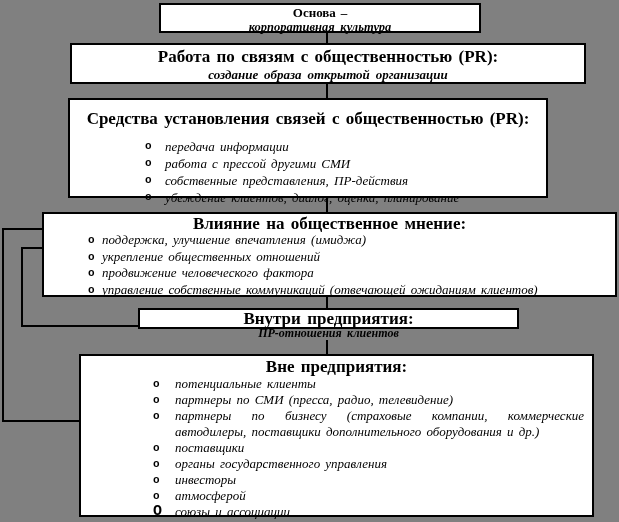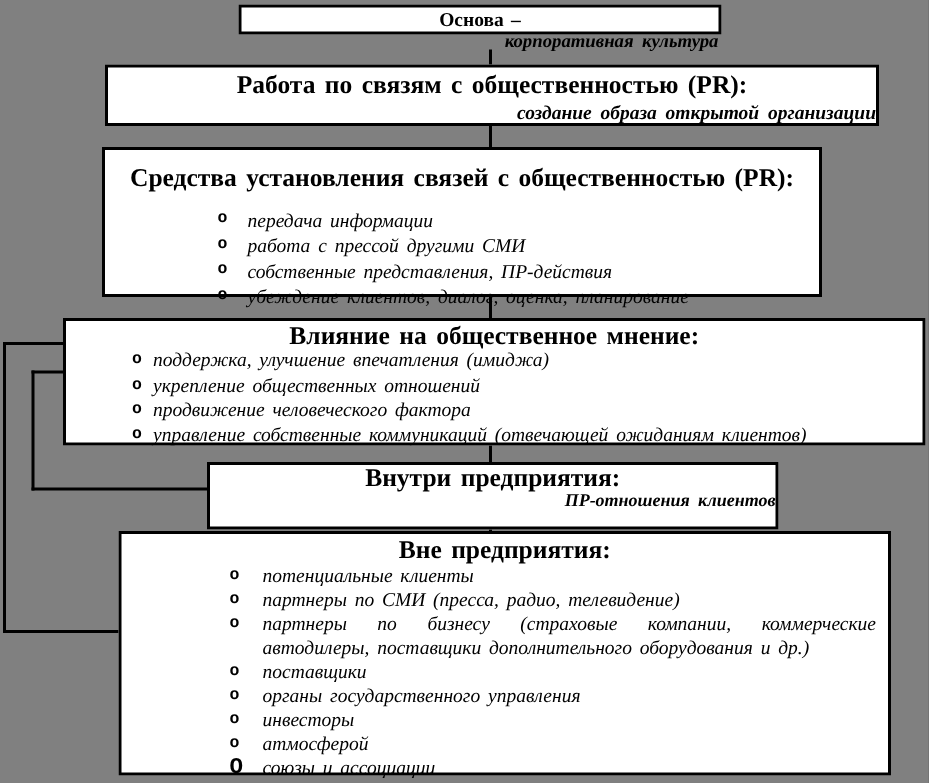--- a/index.html
+++ b/index.html
@@ -11,50 +11,50 @@
   .box{
     position:absolute;background:var(--fill,#ffffff);
     border:2px solid var(--line,#000);box-sizing:border-box;
   }
   .line{position:absolute;background:var(--line,#000);}
   .title{
     font-weight:bold;text-align:center;font-size:17px;line-height:17px;
     word-spacing:.12em;white-space:nowrap;
   }
   .subtitle{
-    font-weight:bold;font-style:italic;text-align:right;
+    font-weight:bold;font-style:italic;text-align:center;
     font-size:13px;line-height:16px;word-spacing:.2em;white-space:nowrap;
   }
   .list{margin:0;}
   .row{display:flex;align-items:flex-start;}
   .marker{
     font-family:"Liberation Mono",monospace;font-weight:bold;font-style:normal;
     font-size:11px;flex:none;
   }
   .marker.big{font-size:15px;}
   .rtext{
     font-style:italic;font-weight:normal;font-size:13px;
     word-spacing:.15em;flex:1;text-align:justify;padding-right:8px;
   }
   
-  #b1{left:159px;top:3px;width:322px;height:20px;padding-top:0;}
+  #b1{left:159px;top:3px;width:322px;height:30px;padding-top:0;}
   #b1 .title{line-height:15px;font-size:13px;}
   #b1 .subtitle{line-height:14px;font-size:12.5px;}
   #b2{left:70px;top:43px;width:516px;height:41px;padding-top:2px;}
   #b2 .title{line-height:19px;}
   #b2 .subtitle{line-height:17px;}
   #b3{left:68px;top:98px;width:480px;height:100px;padding-top:10px;}
   #b3 .list{margin-top:11px;padding-left:75px;}
   #b3 .row{line-height:17px;}
   #b3 .marker{width:20px;line-height:17px;}
   #b4{left:42px;top:212px;width:575px;height:85px;padding-top:1px;}
   #b4 .list{padding-left:44px;}
   #b4 .row{line-height:16.5px;}
   #b4 .marker{width:14px;line-height:16.5px;}
-  #b5{left:138px;top:308px;width:381px;height:45px;padding-top:1px;}
+  #b5{left:138px;top:308px;width:381px;height:21px;padding-top:1px;}
   #b5 .title{line-height:15px;}
   #b5 .subtitle{line-height:14px;font-size:12px;}
   #b6{left:79px;top:354px;width:515px;height:163px;padding-top:2px;}
   #b6 .list{margin-top:1px;padding-left:72px;}
   #b6 .row{line-height:16px;}
   #b6 .marker{width:22px;line-height:16px;}
   
   #v1{left:326px;top:33px;width:2px;height:12px;}
   #v2{left:326px;top:84px;width:2px;height:16px;}
   #v3{left:326px;top:196px;width:2px;height:18px;}

